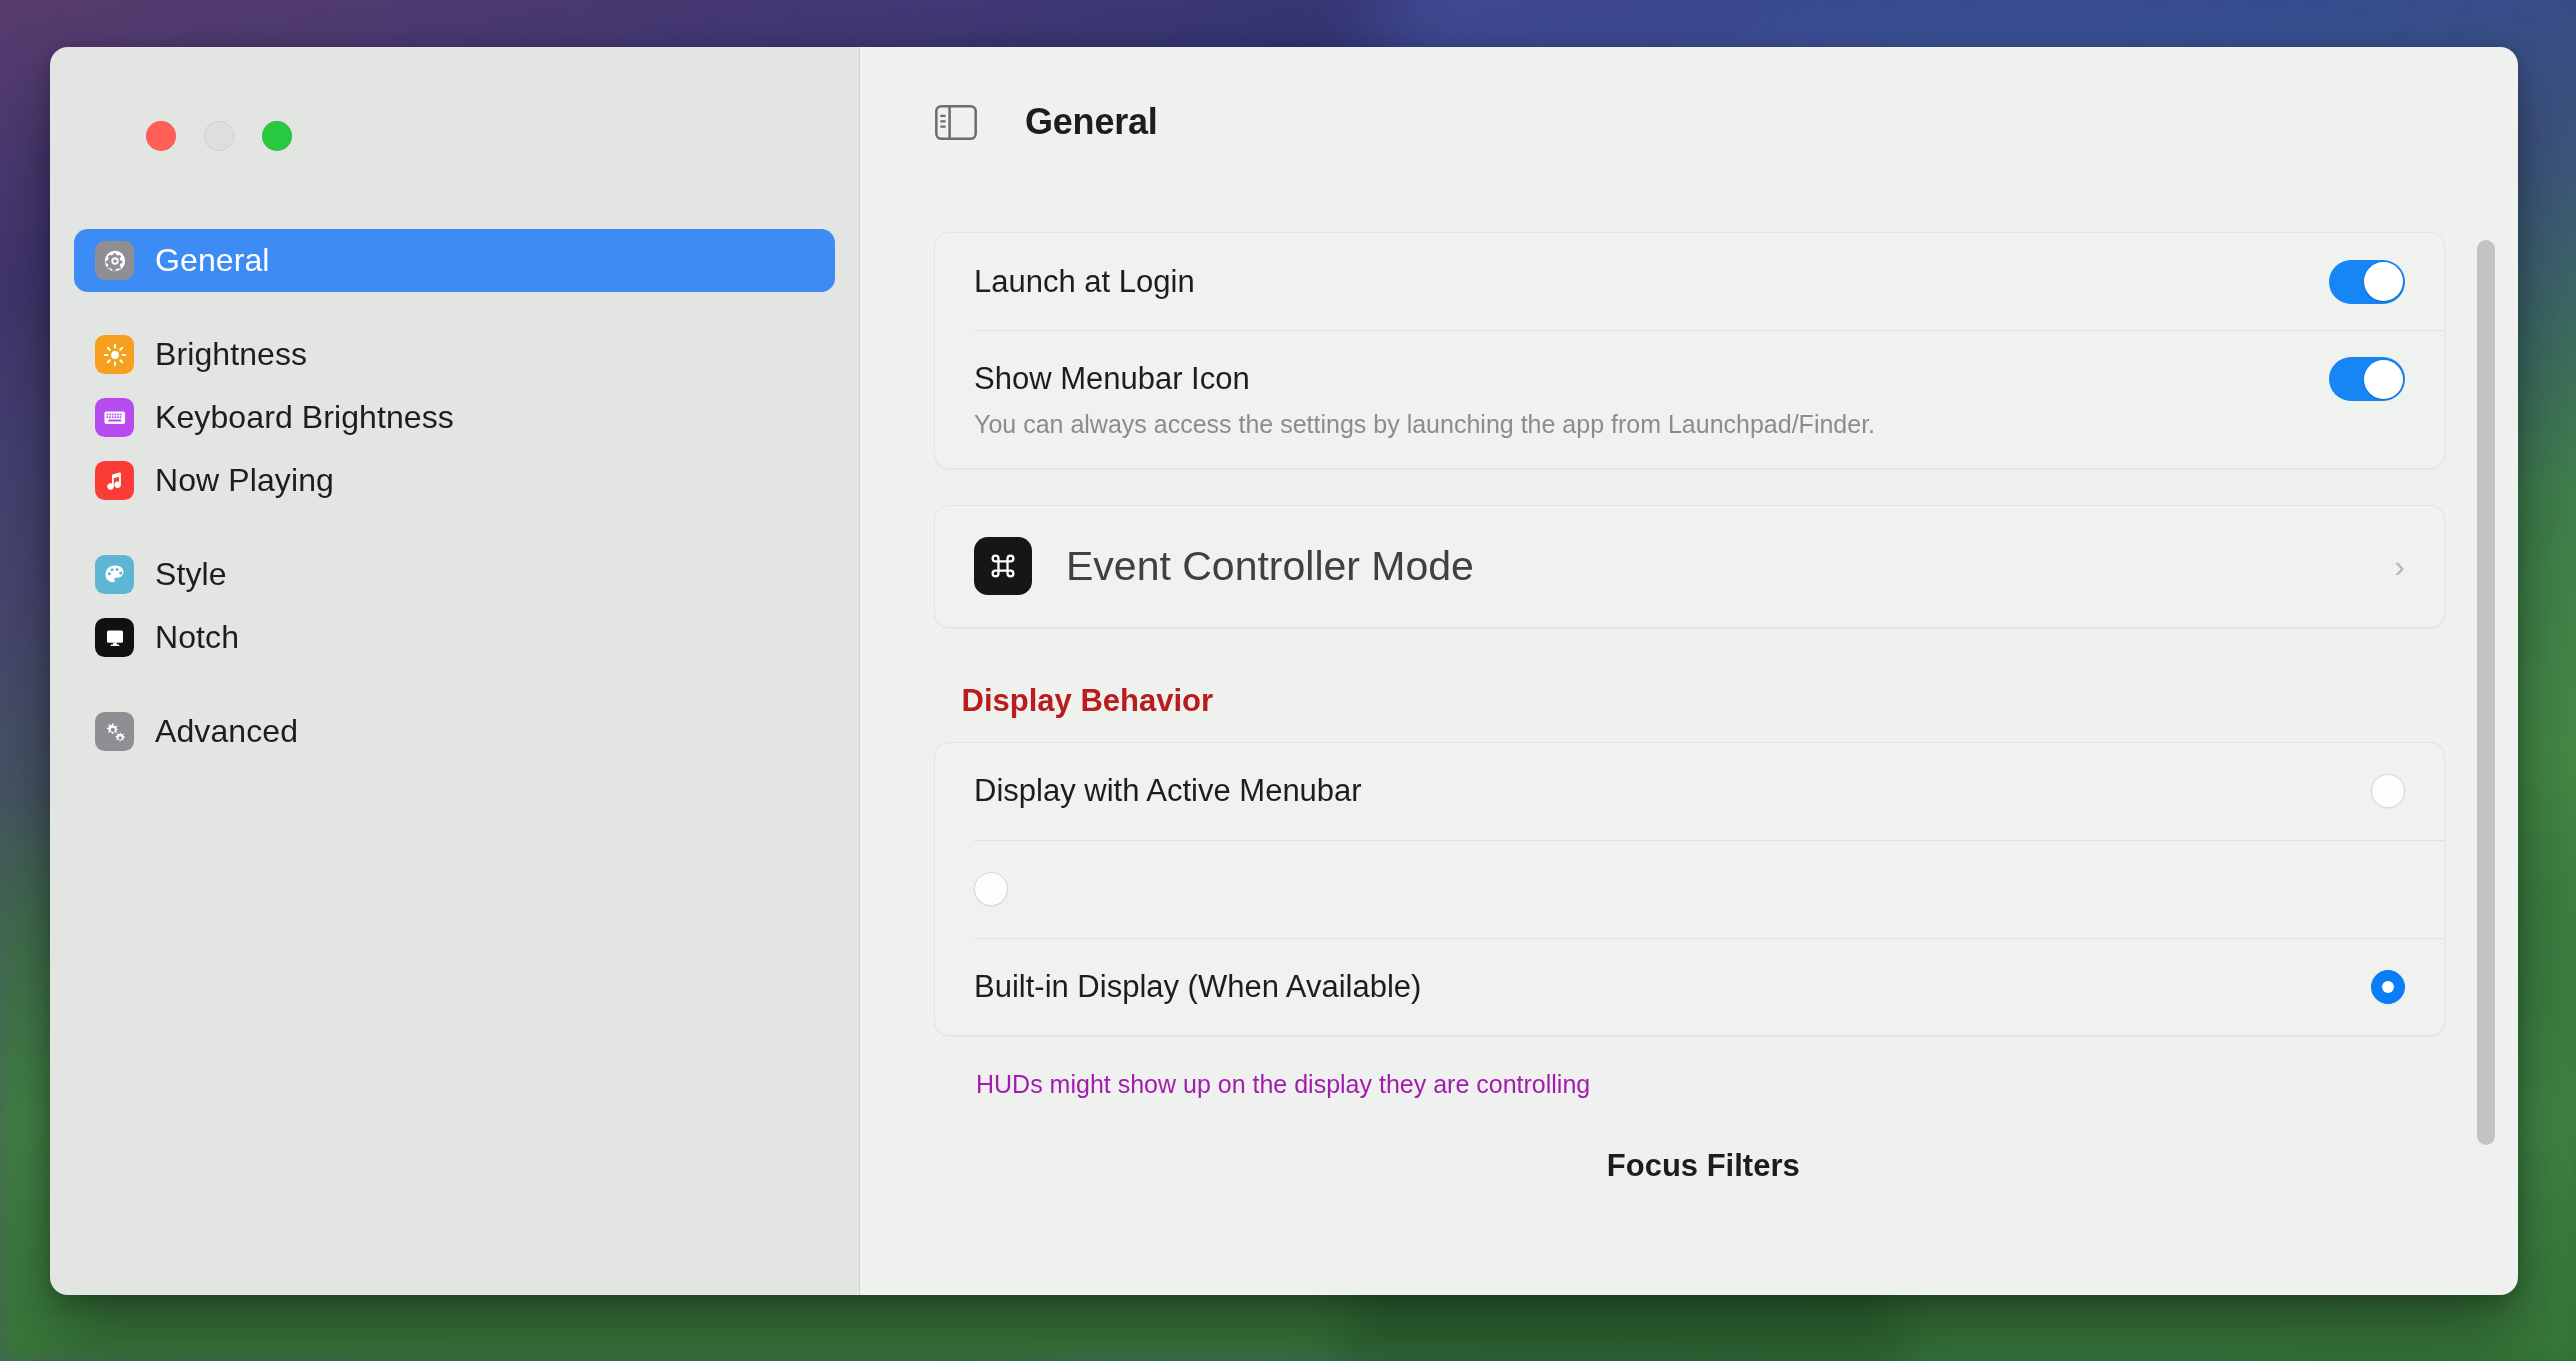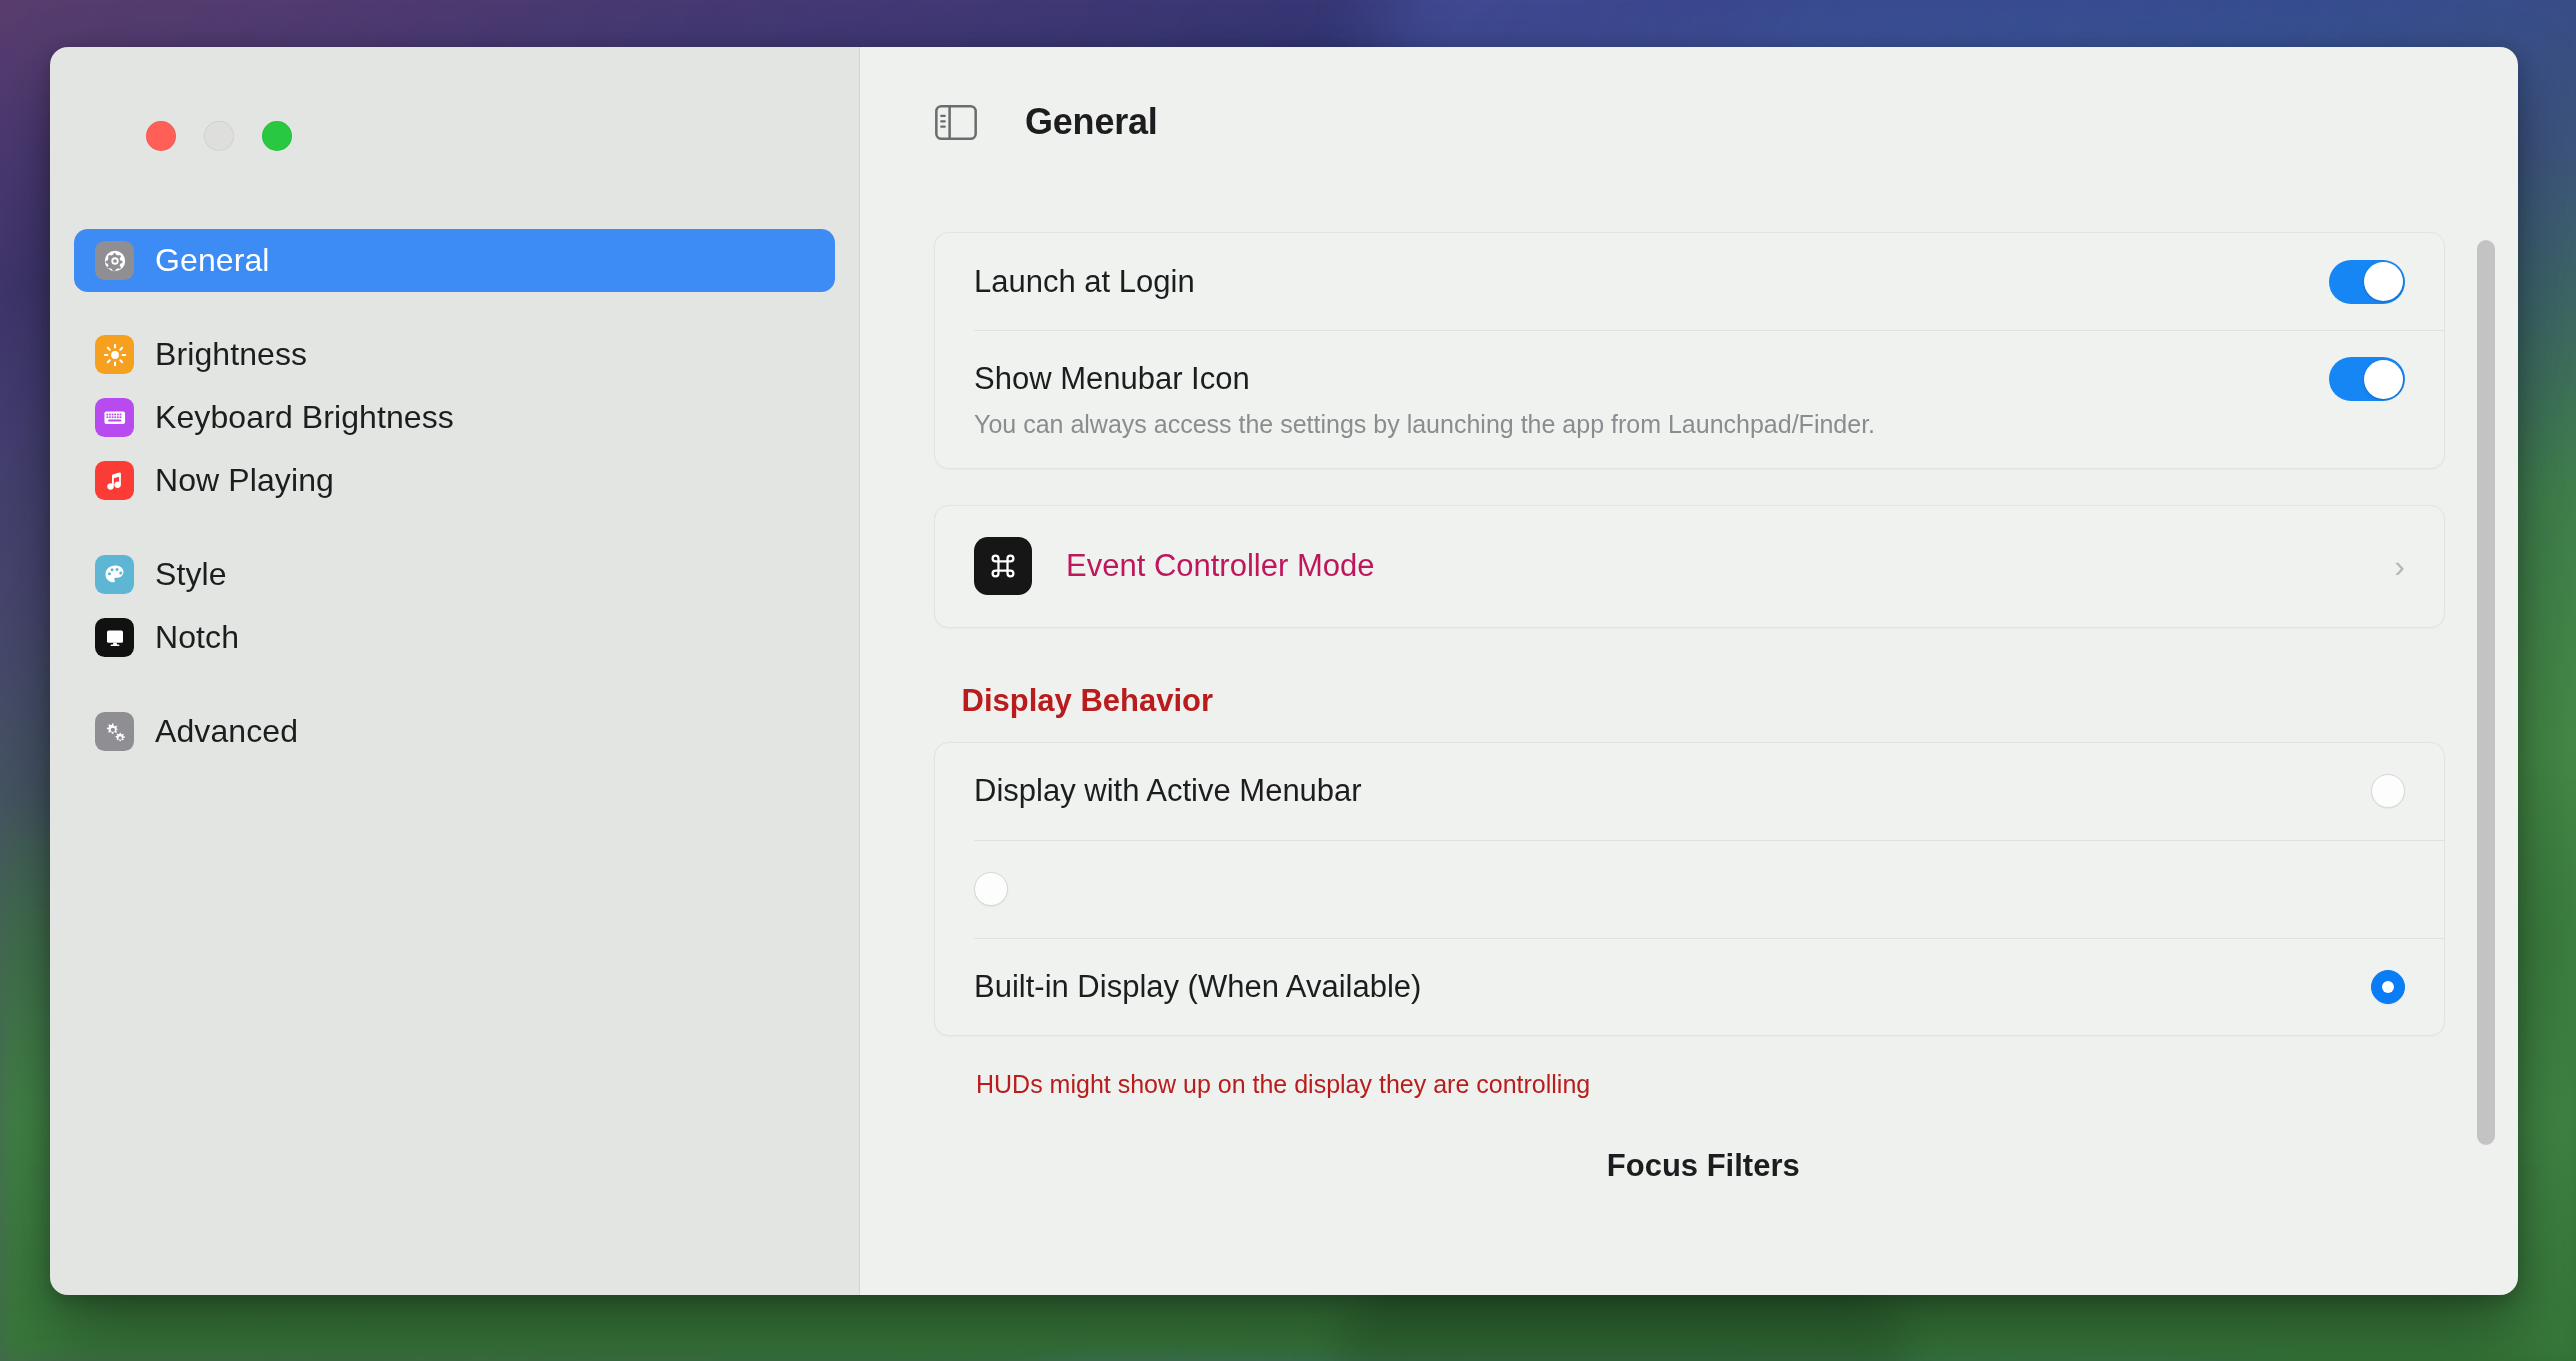--- a/index.html
+++ b/index.html
@@ -256,21 +256,21 @@
     width: 58px; height: 58px;
     flex: 0 0 58px;
     border-radius: 13.8px;
     background: #161617;
     color: #fff;
     display: flex;
     align-items: center;
     justify-content: center;
     font-size: 34px;
   }
-  .ec-label { font-size: 31px; color: #be185d; flex: 1; }
+  .ec-label { font-size: 41px; color: #404040; flex: 1; }
   .chev {
     color: #b6b6b8;
     font-size: 32px;
     font-weight: 300;
   }
 
   .section-title {
     font-size: 31px;
     font-weight: bold;
     color: #b91c1c;
@@ -297,21 +297,21 @@
     position: absolute;
     left: 50%; top: 50%;
     width: 12px; height: 12px;
     margin: -6px 0 0 -6px;
     border-radius: 50%;
     background: #fff;
   }
 
   .note {
     font-size: 25px;
-    color: #b91c1c;
+    color: #a21caf;
     margin: 34px 0 0 42px;
   }
 
   .section-title-clipped {
     font-size: 31px;
     font-weight: bold;
     color: #1d1d1f;
     margin: 49px 0 0 27.5px;
     text-align: center;
   }

